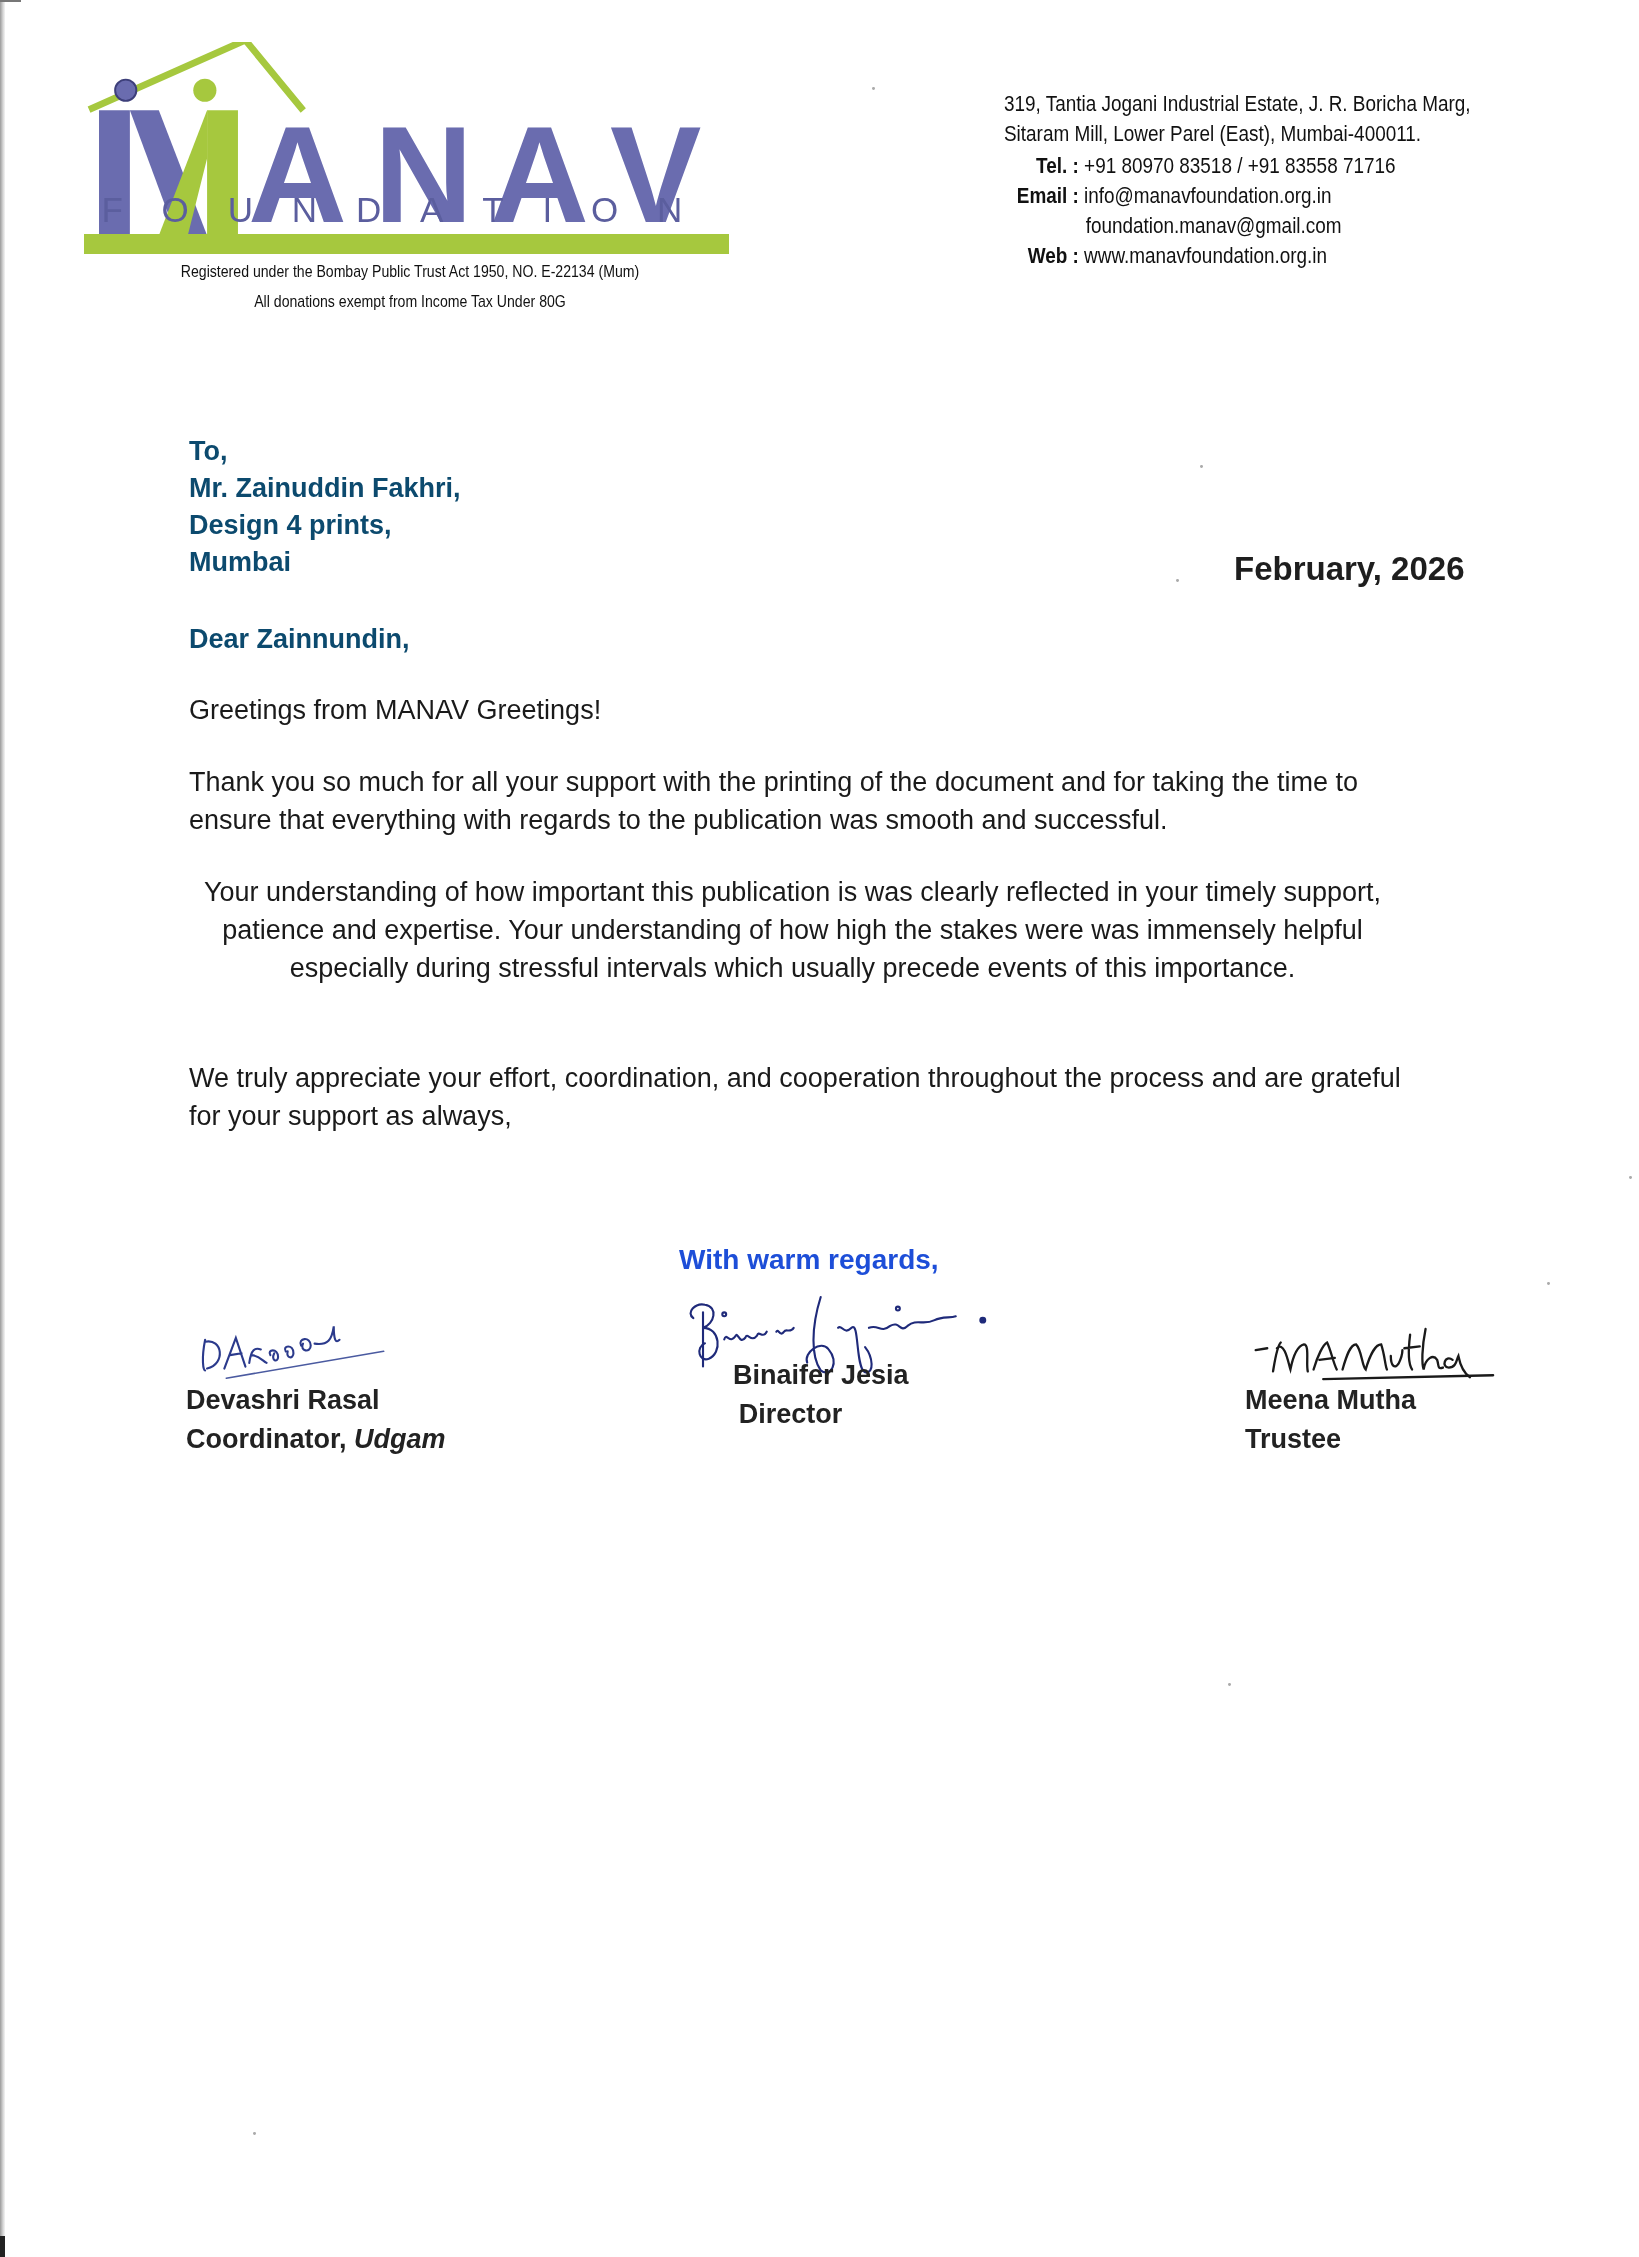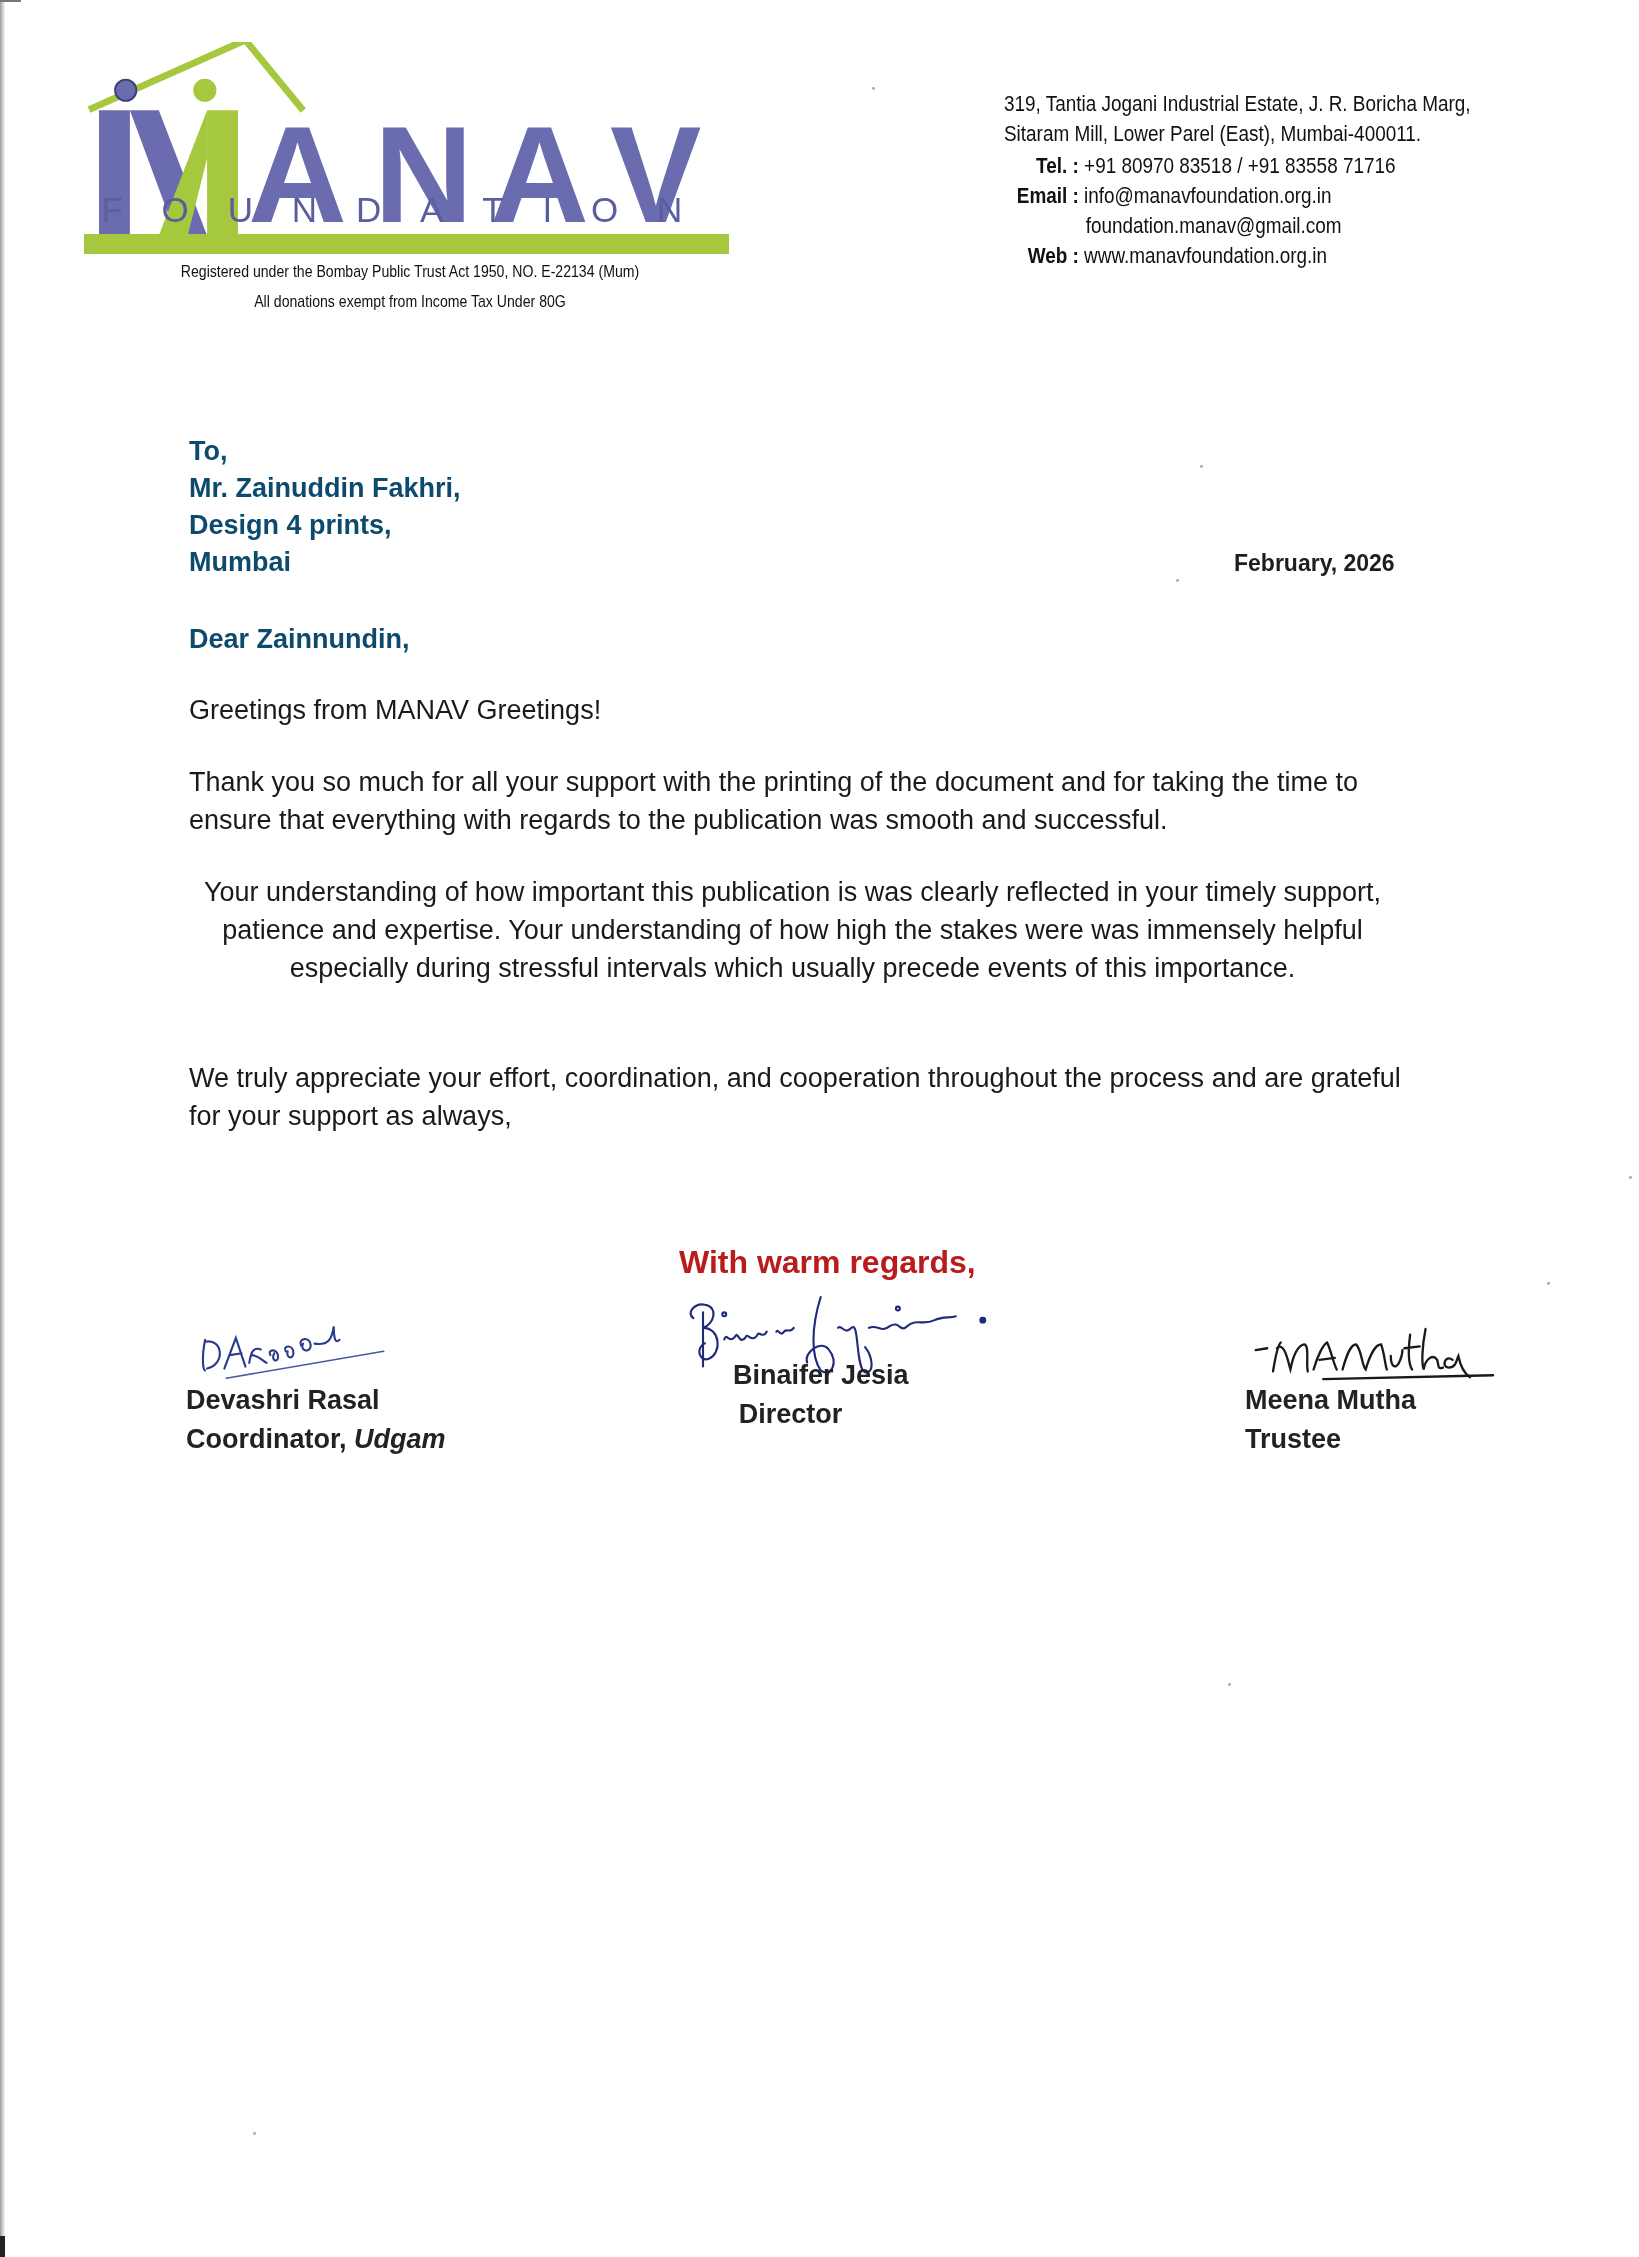--- a/index.html
+++ b/index.html
@@ -65,34 +65,34 @@
     .contact .row-tel { margin-top: 1.9px; }
 
     
     .bold-block {
       position: absolute; left: 189px;
       font-weight: bold; font-size: 27px; line-height: 37px; color: #0c4a6e;
     }
     .addressee { top: 433px; }
     .date {
       position: absolute; left: 1234px; top: 550px;
-      font-weight: bold; font-size: 23px; color: #1e1e1e;
+      font-weight: bold; font-size: 33px; color: #1e1e1e;
     }
     .salutation { top: 621px; }
     .para {
       position: absolute; left: 189px; width: 1274px;
       font-size: 27px; line-height: 38px; color: #1a1a1a;
     }
     .para-greet { top: 691px; }
     .para-1 { top: 763px; }
     .para-2 { top: 873px; text-align: center; }
     .para-3 { top: 1059px; }
     .closing {
       position: absolute; left: 679px; top: 1244px;
-      font-weight: bold; font-size: 32px; color: #b91c1c;
+      font-weight: bold; font-size: 28px; color: #1d4ed8;
     }
 
     
     .sig {
       position: absolute;
     }
     .sig-name, .sig-title {
       font-weight: bold; font-size: 27px; line-height: 39px; color: #222; white-space: nowrap;
     }
     .sig-title em { font-style: italic; }

